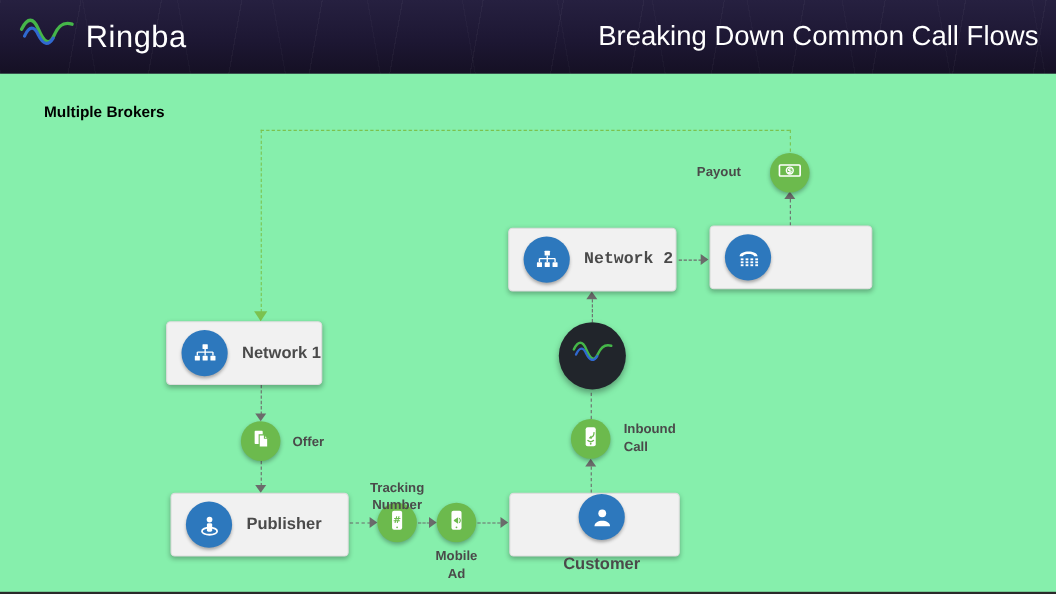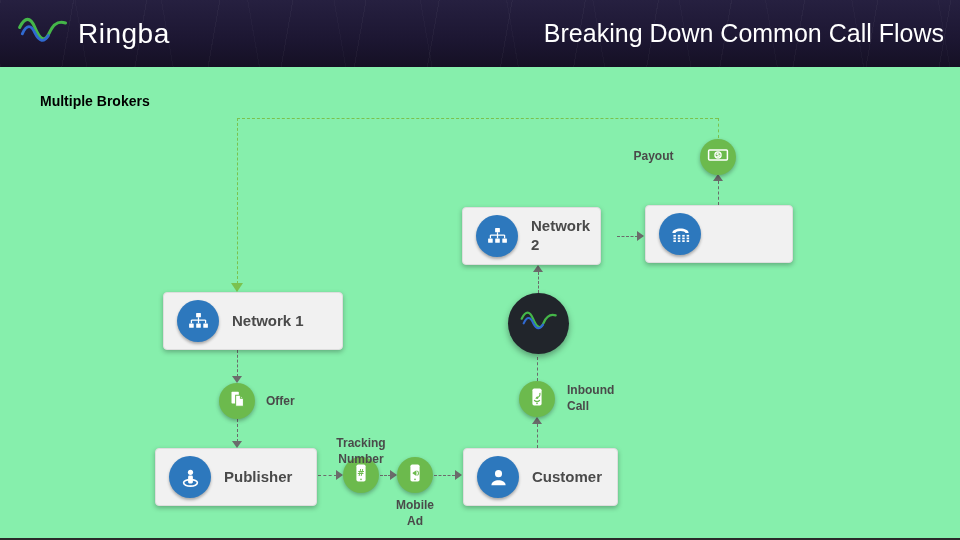--- a/index.html
+++ b/index.html
@@ -32,25 +32,25 @@
     box-shadow:0 2px 5px rgba(0,0,0,0.28);
     display:flex; align-items:center; padding-left:13px; gap:13px;
   }
   .node-label { font-size:15px; font-weight:bold; color:#4a4a4a; line-height:1.25; }
   .icon-circle {
     width:42px; height:42px; border-radius:50%; background:#2d78bd; flex:0 0 42px;
     display:flex; align-items:center; justify-content:center;
     box-shadow:0 2px 3px rgba(0,0,0,0.3);
   }
 
-  #box-network1 { left:163px; top:292px; width:180px; }
-  #box-network2 { left:462px; top:207px; width:139px; }
+  #box-network1 { left:151px; top:292px; width:142px; }
+  #box-network2 { left:462px; top:207px; width:153px;font-family:Liberation Mono, monospace; }
   #box-callcenter { left:645px; top:205px; width:148px; }
   #box-publisher { left:155px; top:448px; width:162px; }
-  #box-customer { left:463px; top:448px; width:155px; }
+  #box-customer { left:463px; top:448px; width:155px;flex-direction:column; }
   #box-callcenter .node-label { width:56px; }
 
   
   .badge {
     position:absolute; width:36px; height:36px; border-radius:50%;
     background:#6cba4d; display:flex; align-items:center; justify-content:center;
     box-shadow:0 2px 4px rgba(0,0,0,0.3);
   }
   #badge-payout { left:700px; top:139px; }
   #badge-offer { left:219px; top:383px; }

